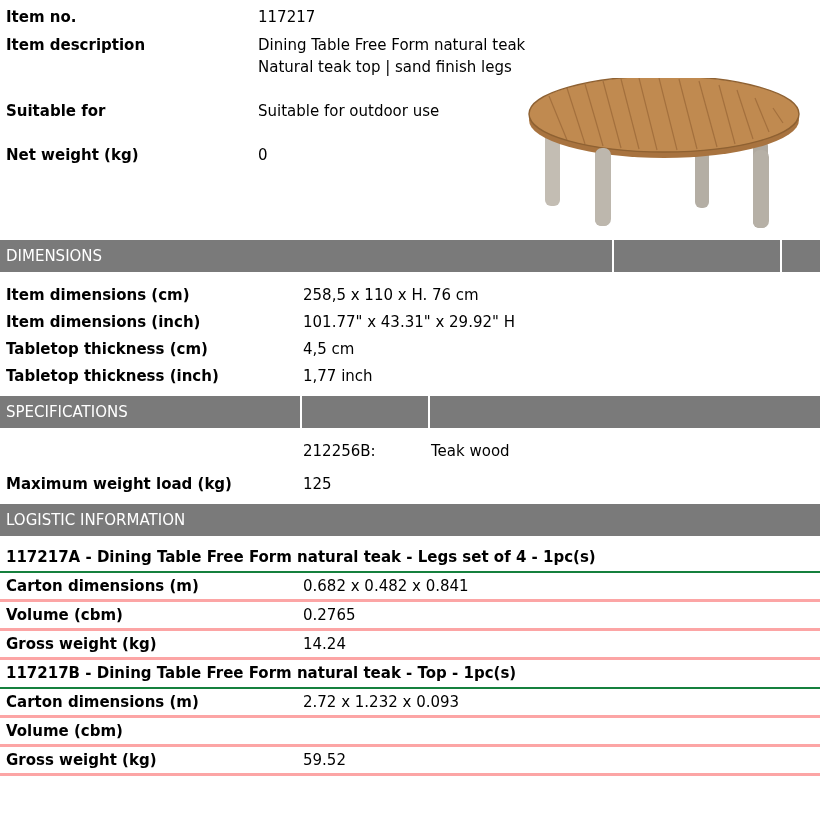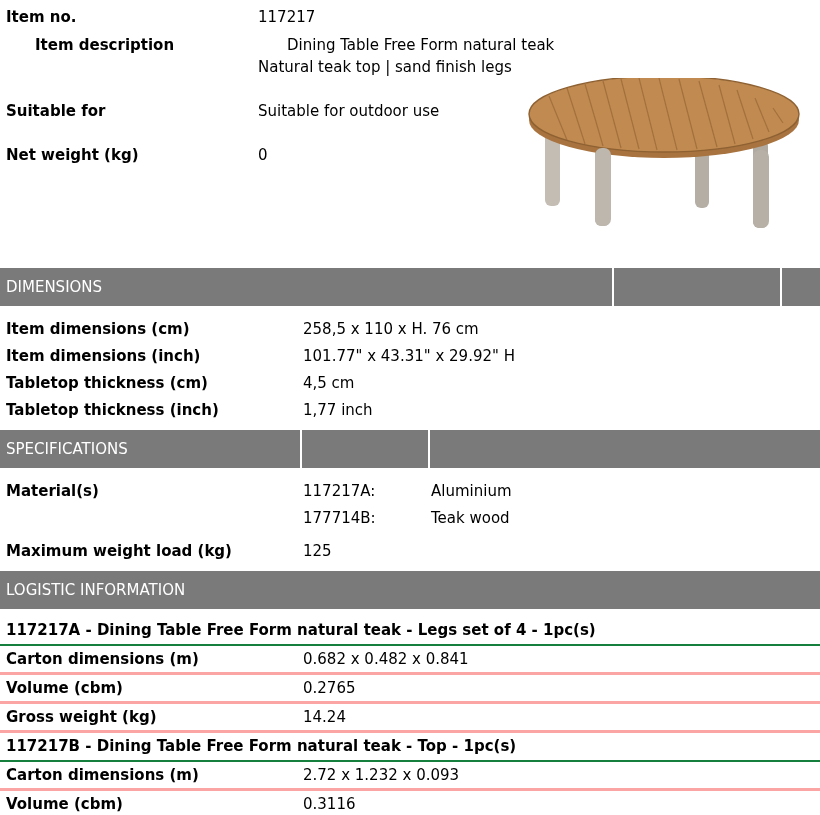--- a/index.html
+++ b/index.html
@@ -38,25 +38,25 @@
   }
   .val {
     flex: 1 1 auto;
     font-size: 15px;
   }
 
   
   .top-block {
     position: relative;
     padding-top: 7px;
-    height: 268px;
+    height: 240px;
     box-sizing: border-box;
   }
   .top-block .row { margin-bottom: 8px; }
-  .top-block .row.tight { margin-bottom: 2px; margin-left: 29px; }
+  .top-block .row.tight { margin-bottom: 2px; }
   .top-block .subline {
     display: flex;
     line-height: 20px;
     margin-bottom: 8px;
   }
   .top-block .subline .val { padding-left: 0; }
   .gap-row { height: 16px; }
 
   
   .product-img {
@@ -65,21 +65,21 @@
     top: 78px;
     width: 275px;
     height: 150px;
   }
 
   
   .bar {
     background: #7a7a7a;
     color: #ffffff;
     font-size: 15px;
-    height: 38px;
+    height: 32px;
     line-height: 26px;
     padding-left: 6px;
     box-sizing: border-box;
     position: relative;
     margin: 0 -6px;
     display: flex;
     align-items: center;
   }
   .bar .bar-title { flex: 0 0 auto; }
   .bar .seg {
@@ -224,30 +224,23 @@
   <div class="spacer-6"></div>
 
   <div class="bar">
     <span class="bar-title">SPECIFICATIONS</span>
     <span class="seg" style="left:300px"></span>
     <span class="seg" style="left:428px"></span>
   </div>
 
   <div class="spec-section">
     <div class="row">
-      <div class="lbl">Material(s)</div>
-      <div class="val">
-        <span class="mat-code">117217A:</span>
-        <span>Aluminium</span>
-      </div>
-    </div>
-    <div class="row">
       <div class="lbl"></div>
       <div class="val">
-        <span class="mat-code">177714B:</span>
+        <span class="mat-code">212256B:</span>
         <span>Teak wood</span>
       </div>
     </div>
     <div class="spacer-6"></div>
     <div class="row">
       <div class="lbl">Maximum weight load (kg)</div>
       <div class="val">125</div>
     </div>
   </div>
 
@@ -273,21 +266,20 @@
       <div class="val">14.24</div>
     </div>
 
     <div class="log-title">117217B - Dining Table Free Form natural teak - Top - 1pc(s)</div>
     <div class="row">
       <div class="lbl">Carton dimensions (m)</div>
       <div class="val">2.72 x 1.232 x 0.093</div>
     </div>
     <div class="row">
       <div class="lbl">Volume (cbm)</div>
-      <div class="val">0.3116</div>
     </div>
     <div class="row">
       <div class="lbl">Gross weight (kg)</div>
       <div class="val">59.52</div>
     </div>
 
   </div>
 
 </div>
 

